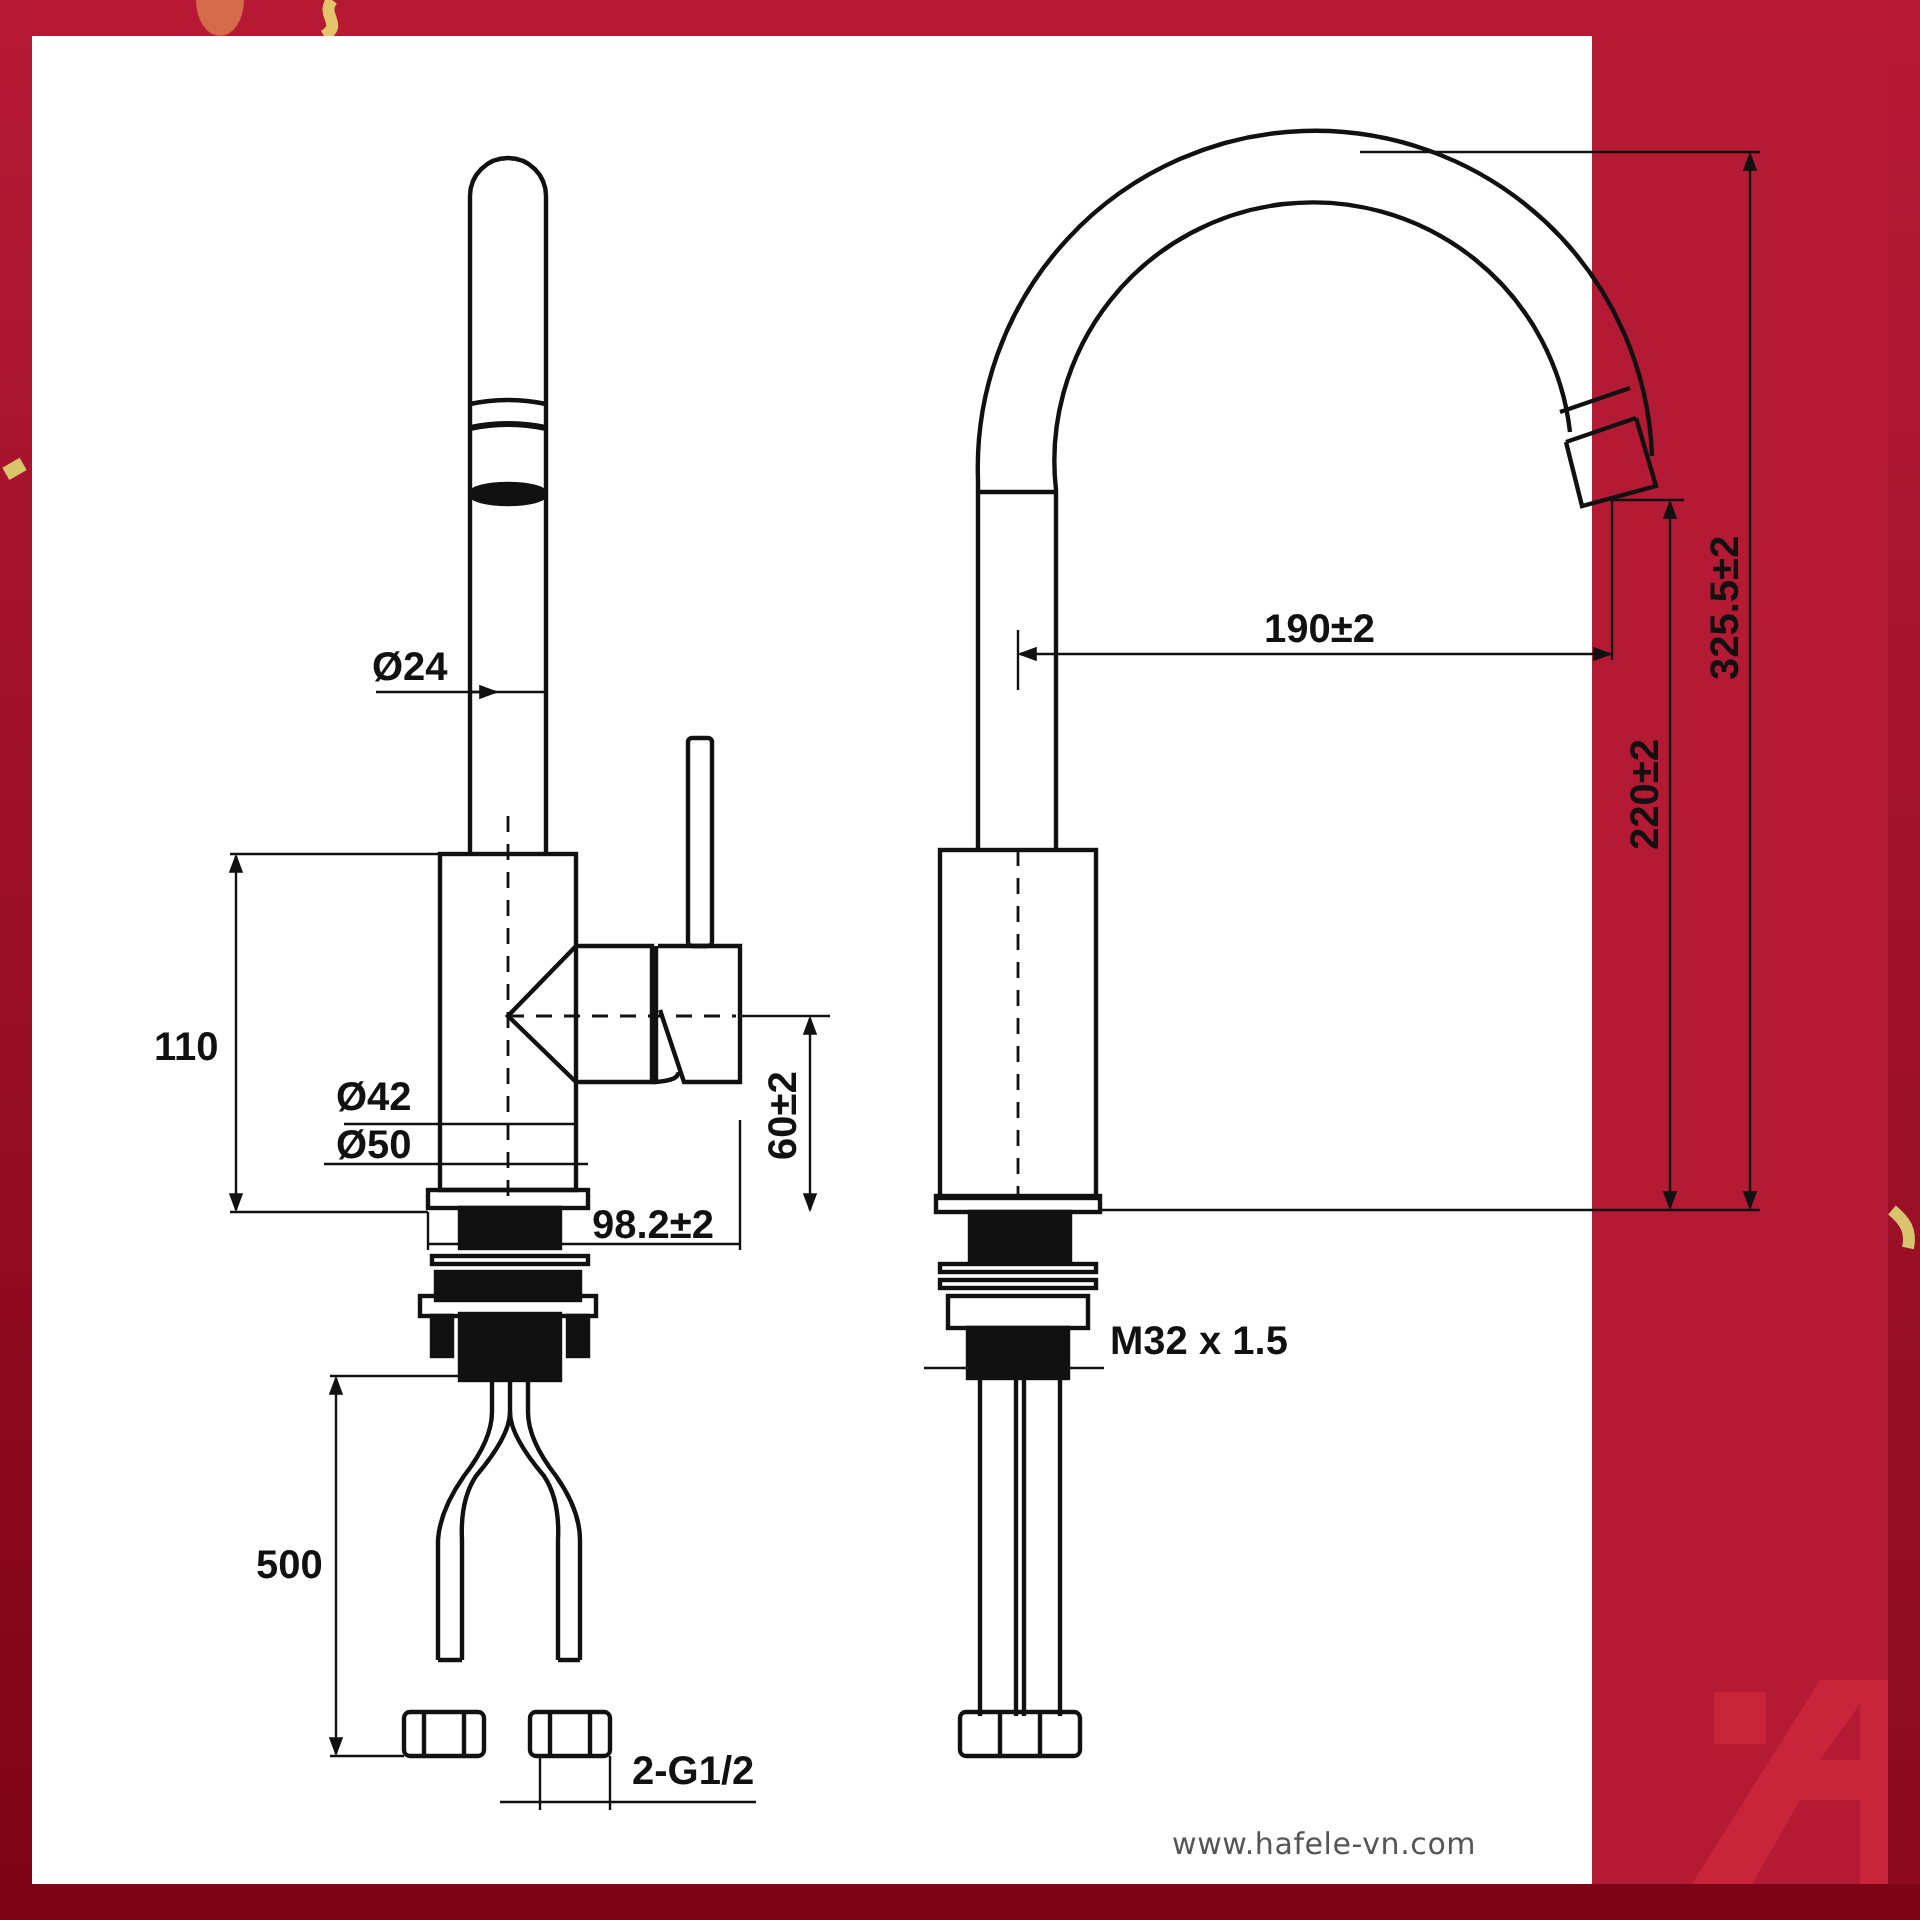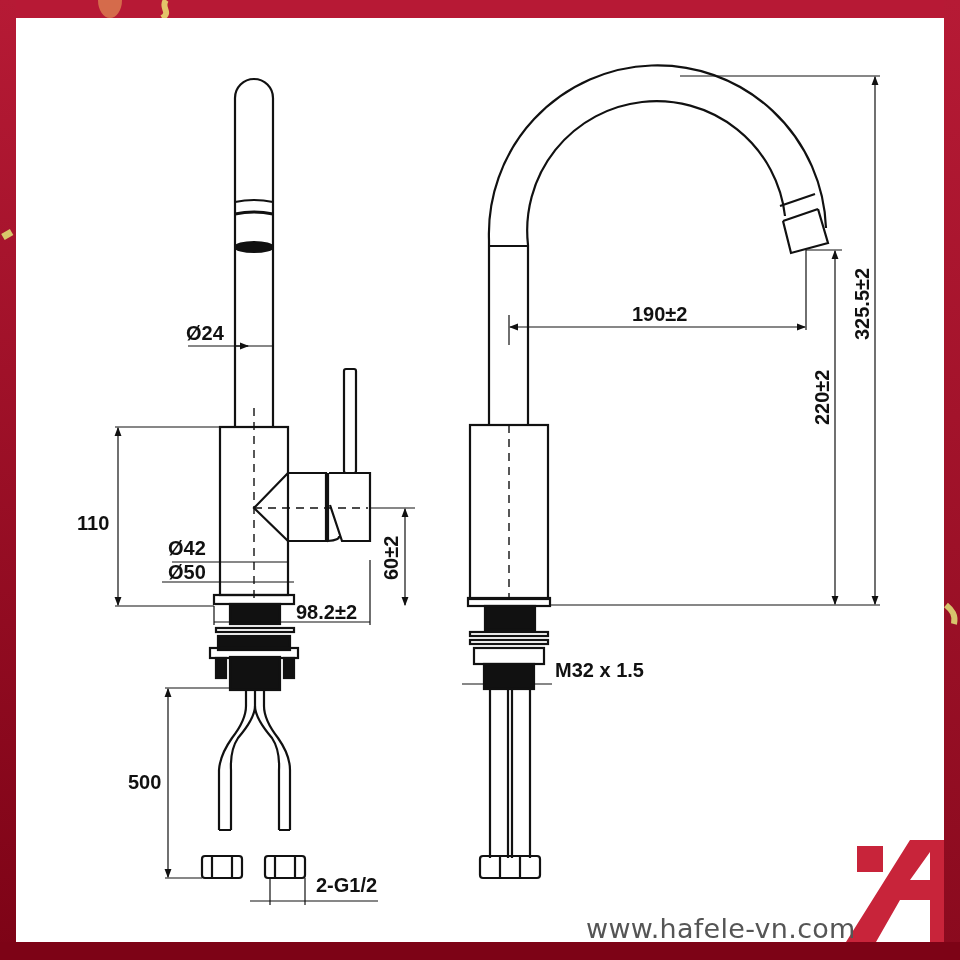--- a/index.html
+++ b/index.html
@@ -1,24 +1,24 @@
 <!DOCTYPE html>
 <html><head>
 <meta charset="utf-8">
 <style>
   html,body{margin:0;padding:0;}
   body{width:960px;height:960px;position:relative;overflow:hidden;background:#b51a35;font-family:"Liberation Sans",sans-serif;}
   .frame-top{position:absolute;left:0;top:0;width:960px;height:18px;background:#b71935;}
   .frame-bottom{position:absolute;left:0;top:942px;width:960px;height:18px;background:#7d0316;}
   .frame-left{position:absolute;left:0;top:0;width:16px;height:960px;background:linear-gradient(#b61a35,#7d0316);}
   .frame-right{position:absolute;left:944px;top:0;width:16px;height:960px;background:linear-gradient(#b61a35,#8a0a1e);}
-  .sheet{position:absolute;left:16px;top:18px;width:928px;height:924px;background:#ffffff;}
+  .sheet{position:absolute;left:16px;top:18px;width:780px;height:924px;background:#ffffff;}
   .drawing{position:absolute;left:0;top:0;}
   .dim{font-family:"Liberation Sans",sans-serif;font-weight:bold;font-size:20px;fill:#111;}
-  .url{position:absolute;left:586px;top:913px;font-size:27px;color:#555;letter-spacing:0.3px;font-family:"DejaVu Sans",sans-serif;}
+  .url{position:absolute;left:586px;top:913px;font-size:15px;color:#555;letter-spacing:0.3px;font-family:"DejaVu Sans",sans-serif;}
   .confetti{position:absolute;}
 </style>
 </head>
 <body>
 
 <div class="frame-top"></div>
 <div class="frame-left"></div>
 <div class="frame-right"></div>
 <div class="frame-bottom"></div>
 

